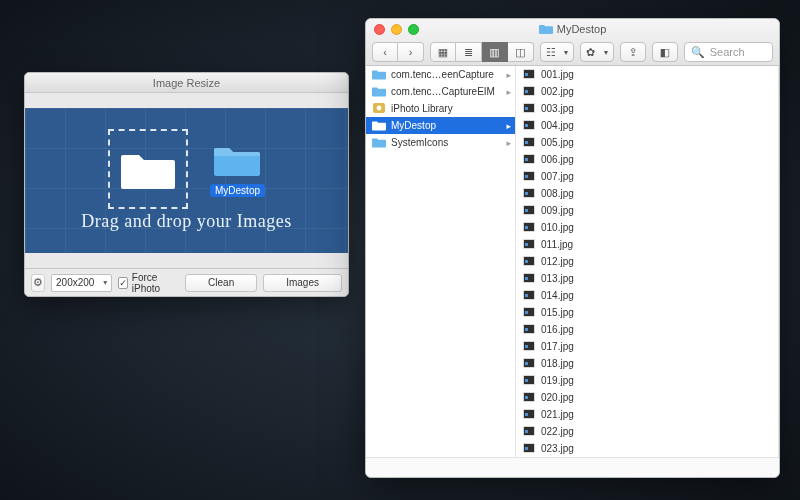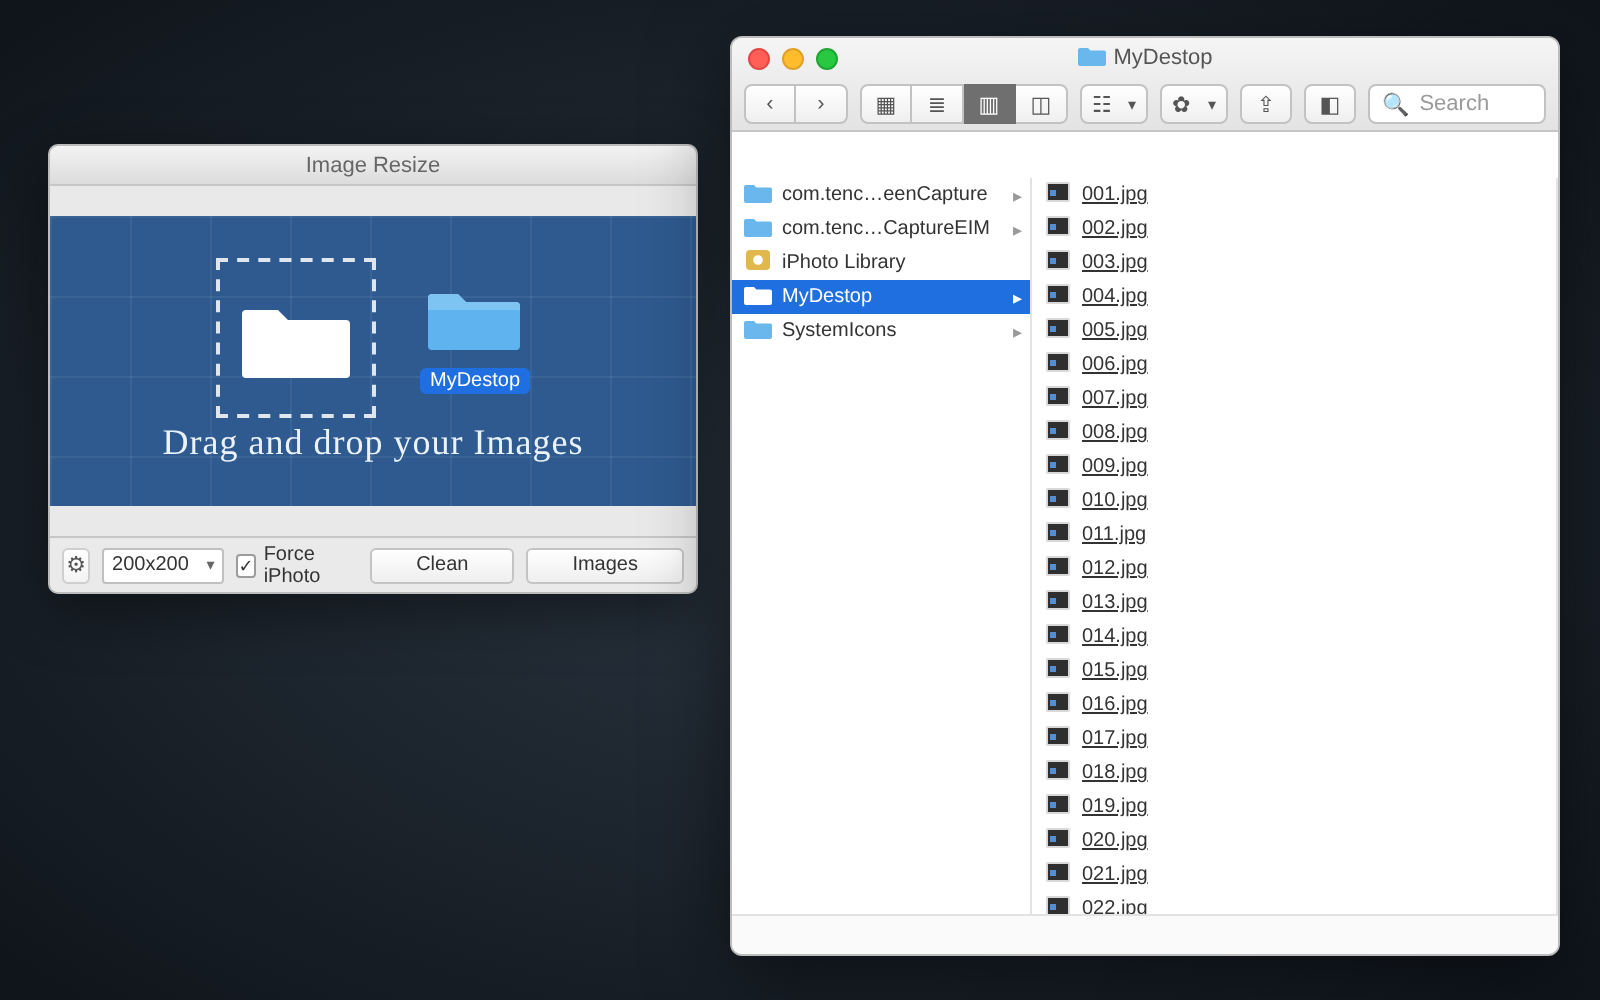--- a/index.html
+++ b/index.html
@@ -113,24 +113,24 @@
   .seg .sbtn:first-child { border-radius:4px 0 0 4px; }
   .seg .sbtn:last-child { border-radius:0 4px 4px 0; }
   .seg .sbtn.active { background:#6f6f6f; color:#fff; border-color:#6f6f6f; }
   .icon-btn { border-radius:4px; }
   .icon-btn.drop { width: 34px; justify-content: space-between; padding: 0 5px;}
   .search {
     flex:1; max-width:130px; height:20px; border:1px solid #c2c2c2; border-radius:4px;
     background:#fff; display:flex; align-items:center; gap:5px; padding:0 6px; color:#9a9a9a; font-size:11px;
   }
 
-  .finder .body { flex:1; display:flex; overflow:hidden;margin-top:23px; }
+  .finder .body { flex:1; display:flex; overflow:hidden; }
   .col { border-right:1px solid #e3e3e3; overflow:hidden; }
   .col1 { width: 150px; }
-  .col2 { flex:1;text-decoration:underline; }
+  .col2 { flex:1; }
   .row {
     height: 17px; display:flex; align-items:center; gap:5px; padding:0 6px;
     font-size:10px; color:#333; white-space:nowrap; overflow:hidden; position:relative;
   }
   .row .chev { position:absolute; right:4px; color:#9a9a9a; font-size:9px;}
   .row.sel { background:#1f6fe0; color:#fff; }
   .row.sel .chev { color:#fff; }
   .row .icn { width:14px; height:12px; flex:0 0 14px; }
   .status { height:20px; border-top:1px solid #e3e3e3; background:#fafafa;}
 </style>

